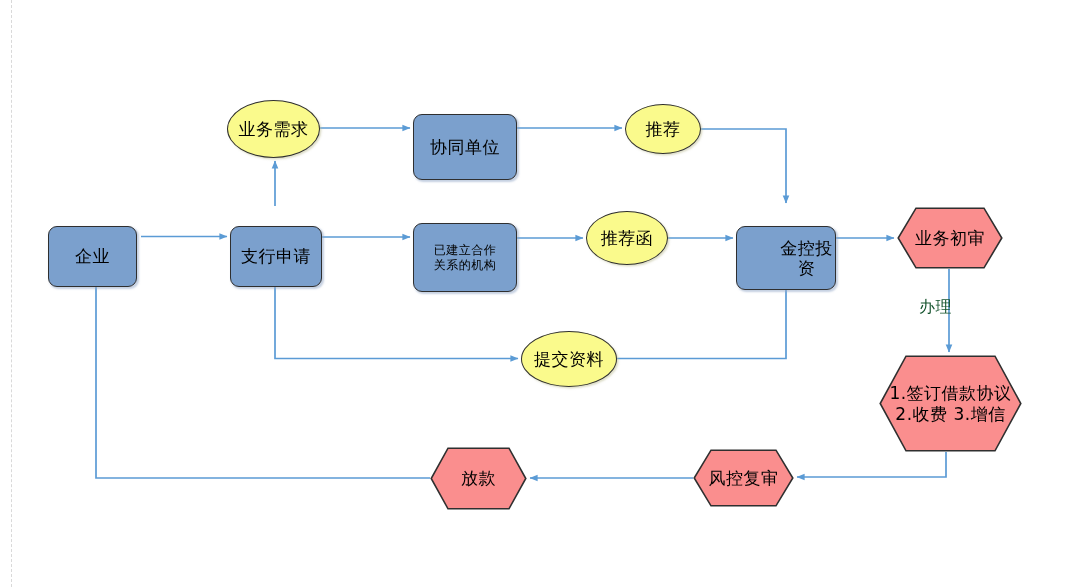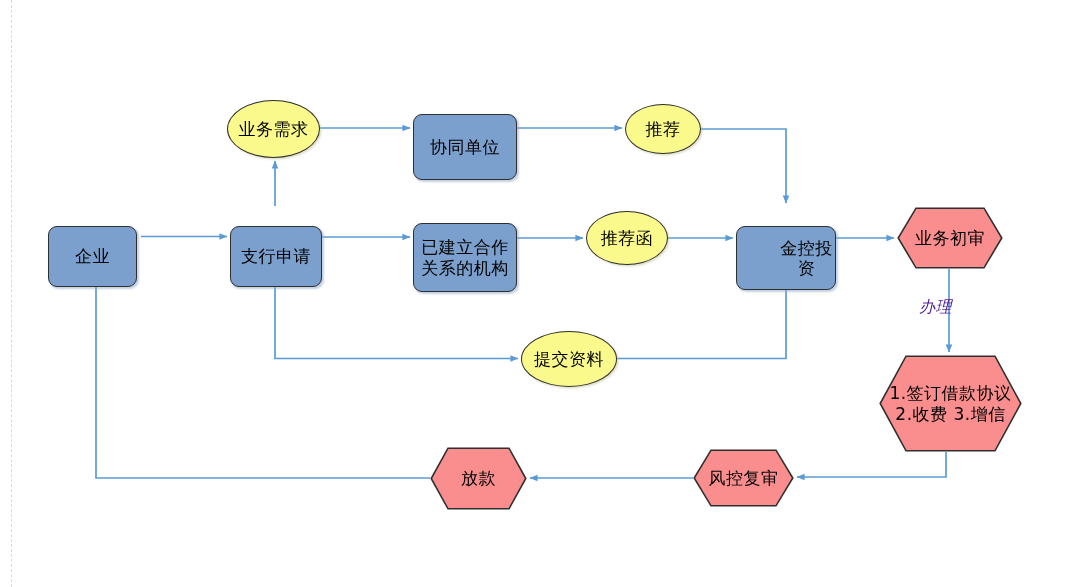--- a/index.html
+++ b/index.html
@@ -72,24 +72,23 @@
     width: 100%;
     height: 100%;
   }
   .node.hexagon .hex-label {
     position: relative;
     z-index: 2;
   }
   .edge-label {
     position: absolute;
     font-size: 16px;
-    color: #4c1d95;
+    color: #14532d;
     letter-spacing: 0.5px;
     white-space: nowrap;
-    font-style: italic;
   }
 </style>
 </head>
 <body>
 
 <div id="canvas">
 
   <div class="page-guide"></div>
 
   <svg id="edge-layer" viewBox="0 0 1081 587" xmlns="http://www.w3.org/2000/svg">
@@ -133,21 +132,21 @@
   </svg>
 
   <div class="node process" style="left:48px;top:206px;width:89px;height:61px;">企业</div>
 
   <div class="node process" style="left:230px;top:206px;width:92px;height:61px;">支行申请</div>
 
   <div class="node ellipse" style="left:227px;top:100px;width:93px;height:58px;">业务需求</div>
 
   <div class="node process" style="left:413px;top:94px;width:104px;height:66px;">协同单位</div>
 
-  <div class="node process" style="left:413px;top:203px;width:104px;height:69px;font-size:17px;">已建立合作
+  <div class="node process" style="left:413px;top:203px;width:104px;height:69px;font-size:12px;">已建立合作
 关系的机构</div>
 
   <div class="node ellipse" style="left:586px;top:211px;width:82px;height:54px;">推荐函</div>
 
   <div class="node ellipse" style="left:625px;top:104px;width:76px;height:50px;">推荐</div>
 
   <div class="node ellipse" style="left:521px;top:331px;width:96px;height:56px;">提交资料</div>
 
   <div class="node process" style="left:736px;top:206px;width:100px;height:64px;padding-left:41px;">金控投资</div>
 

